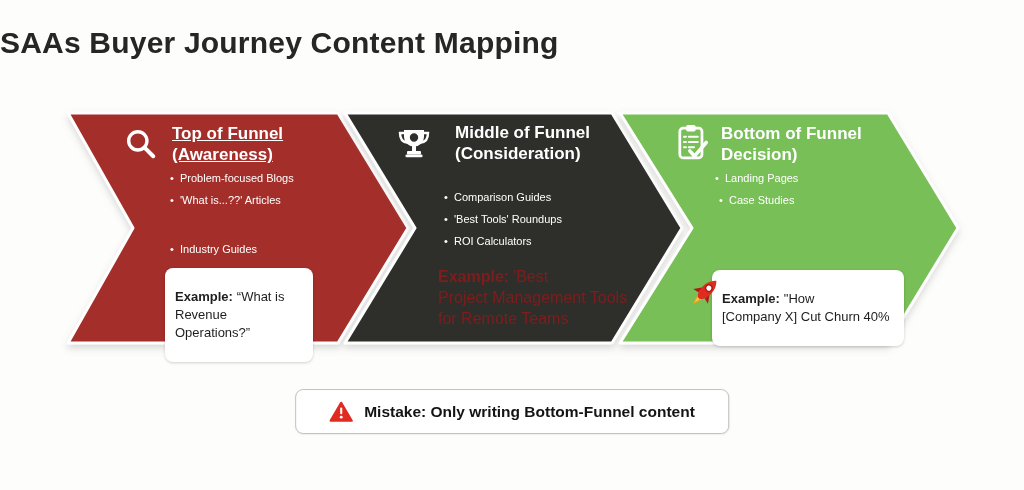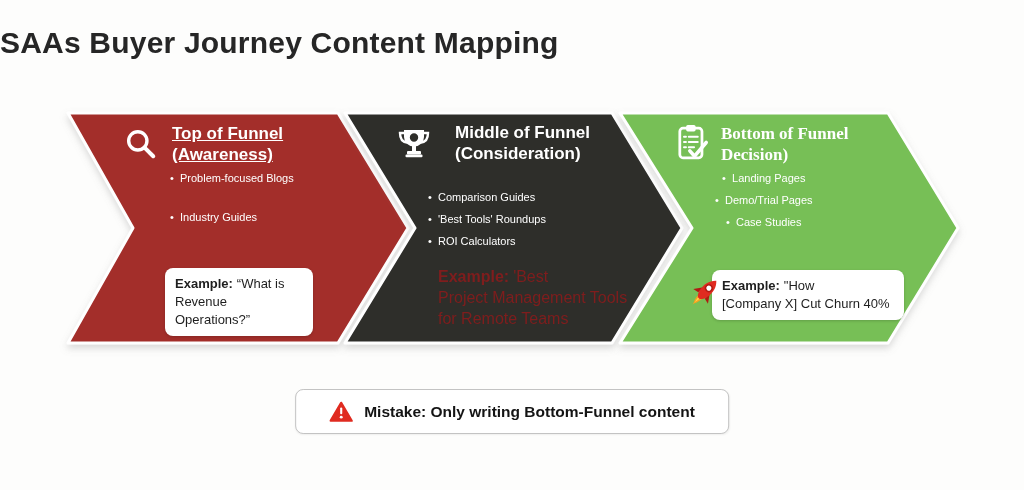--- a/index.html
+++ b/index.html
@@ -17,24 +17,24 @@
     position:absolute;font-size:17px;font-weight:700;line-height:21px;
     color:#fff;white-space:pre-line;
   }
   .stage-icon{position:absolute;}
   ul.bullets{
     position:absolute;list-style:none;margin:0;padding:0;
     font-size:11px;line-height:22px;color:#fff;
   }
   ul.bullets li::before{content:"\2022\00a0\00a0";}
   ul.bullets li{white-space:nowrap;}
-  li.gap-top{margin-top:17px;}
+  li.gap-top{margin-top:27px;}
   .example-box{
     position:absolute;background:#fff;border-radius:8px;
-    padding:7px 10px;color:#1e1e1e;font-size:13px;line-height:18px;
+    padding:20px 10px;color:#1e1e1e;font-size:13px;line-height:18px;
     box-shadow:0 1px 3px rgba(0,0,0,.18);
   }
   .example-plain{
     position:absolute;color:#7f1d1d;font-size:16px;line-height:21px;
   }
   .example-label{font-weight:700;}
   .example-text{white-space:pre-line;margin-left:4px;}
   .rocket{position:absolute;z-index:3;}
   .mistake-box{
     position:absolute;top:389px;left:50%;transform:translateX(-50%);
@@ -61,38 +61,39 @@
 </svg>
 
 <svg class="stage-icon" style="left:124px;top:127px;" width="34" height="34" viewBox="0 0 32 32">
   <circle cx="13" cy="13" r="8.6" fill="none" stroke="#fff" stroke-width="3.2"></circle>
   <line x1="19.6" y1="19.6" x2="27.5" y2="27.5" stroke="#fff" stroke-width="3.8" stroke-linecap="round"></line>
 </svg>
 <div class="stage-title" style="left:172px;top:123px;width:150px;text-decoration:underline;">Top of Funnel
 (Awareness)</div>
 <ul class="bullets" style="left:170px;top:167px;">
   <li>Problem-focused Blogs</li>
+  <li>'What is...??' Articles</li>
   <li class="gap-top">Industry Guides</li>
 </ul>
 <div class="example-box" style="left:165px;top:268px;width:128px;">
   <span class="example-label">Example:</span><span class="example-text">“What is
 Revenue Operations?”</span>
 </div>
 
 <svg class="stage-icon" style="left:397px;top:127px;" width="34" height="32" viewBox="0 0 34 32">
   <path d="M8,6 H3 C3,12 5.5,15 10,15.5 M26,6 h5 C31,12 28.5,15 24,15.5" stroke="#fff" stroke-width="2.4" fill="none"></path>
   <path fill-rule="evenodd" fill="#fff" d="M7,3 H27 V10 A10,9.5 0 0 1 7,10 Z
            M21.2,10.5 A4.2,4.2 0 1 1 12.8,10.5 A4.2,4.2 0 1 1 21.2,10.5 Z"></path>
   <rect x="15" y="18.5" width="4" height="5.5" fill="#fff"></rect>
   <rect x="10" y="24" width="14" height="3.6" rx="1" fill="#fff"></rect>
   <rect x="8.5" y="27.6" width="17" height="2.6" rx="1" fill="#fff"></rect>
 </svg>
 <div class="stage-title" style="left:455px;top:122px;width:170px;">Middle of Funnel
 (Consideration)</div>
-<ul class="bullets" style="left:428px;top:186px;">
+<ul class="bullets" style="left:444px;top:186px;">
   <li>Comparison Guides</li>
   <li>'Best Tools' Roundups</li>
   <li>ROI Calculators</li>
 </ul>
 <div class="example-plain" style="left:438px;top:266px;width:190px;">
   <span class="example-label">Example:</span><span class="example-text">'Best
 Project Management Tools
 for Remote Teams</span>
 </div>
 
@@ -102,25 +103,24 @@
   <g stroke="#fff" stroke-width="1.9" stroke-linecap="round">
     <line x1="6.5" y1="12" x2="8.3" y2="12"></line>
       <line x1="11" y1="12" x2="19.5" y2="12"></line>
     <line x1="6.5" y1="17" x2="8.3" y2="17"></line>
       <line x1="11" y1="17" x2="19.5" y2="17"></line>
     <line x1="6.5" y1="22" x2="8.3" y2="22"></line>
       <line x1="11" y1="22" x2="16" y2="22"></line>
   </g>
   <polyline points="12,25.5 16.5,30.5 27.5,17.5" fill="none" stroke="#fff" stroke-width="3.4" stroke-linecap="round" stroke-linejoin="round"></polyline>
 </svg>
-<div class="stage-title" style="left:721px;top:123px;width:170px;font-family:Liberation Serif, serif;">Bottom of Funnel
+<div class="stage-title" style="left:721px;top:123px;width:170px;">Bottom of Funnel
 Decision)</div>
 <ul class="bullets" style="left:715px;top:167px;text-align:center;">
   <li>Landing Pages</li>
-  <li>Demo/Trial Pages</li>
   <li>Case Studies</li>
 </ul>
 <div class="example-box" style="left:712px;top:270px;width:172px;z-index:1;">
   <span class="example-label">Example:</span><span class="example-text">"How
 [Company X] Cut Churn 40%</span>
 </div>
 <svg class="rocket" style="left:685px;top:274px;" width="38" height="38" viewBox="0 0 36 36">
   <g transform="rotate(45 18 18)">
     <path d="M15.5,23.5 C15.5,29 18,31 18,33.5 C18,31 20.5,29 20.5,23.5 Z" fill="#F6A21E"></path>
     <path d="M17,23.5 C17,27.5 18,29 18,31 C18,29 19,27.5 19,23.5 Z" fill="#FFD34D"></path>

